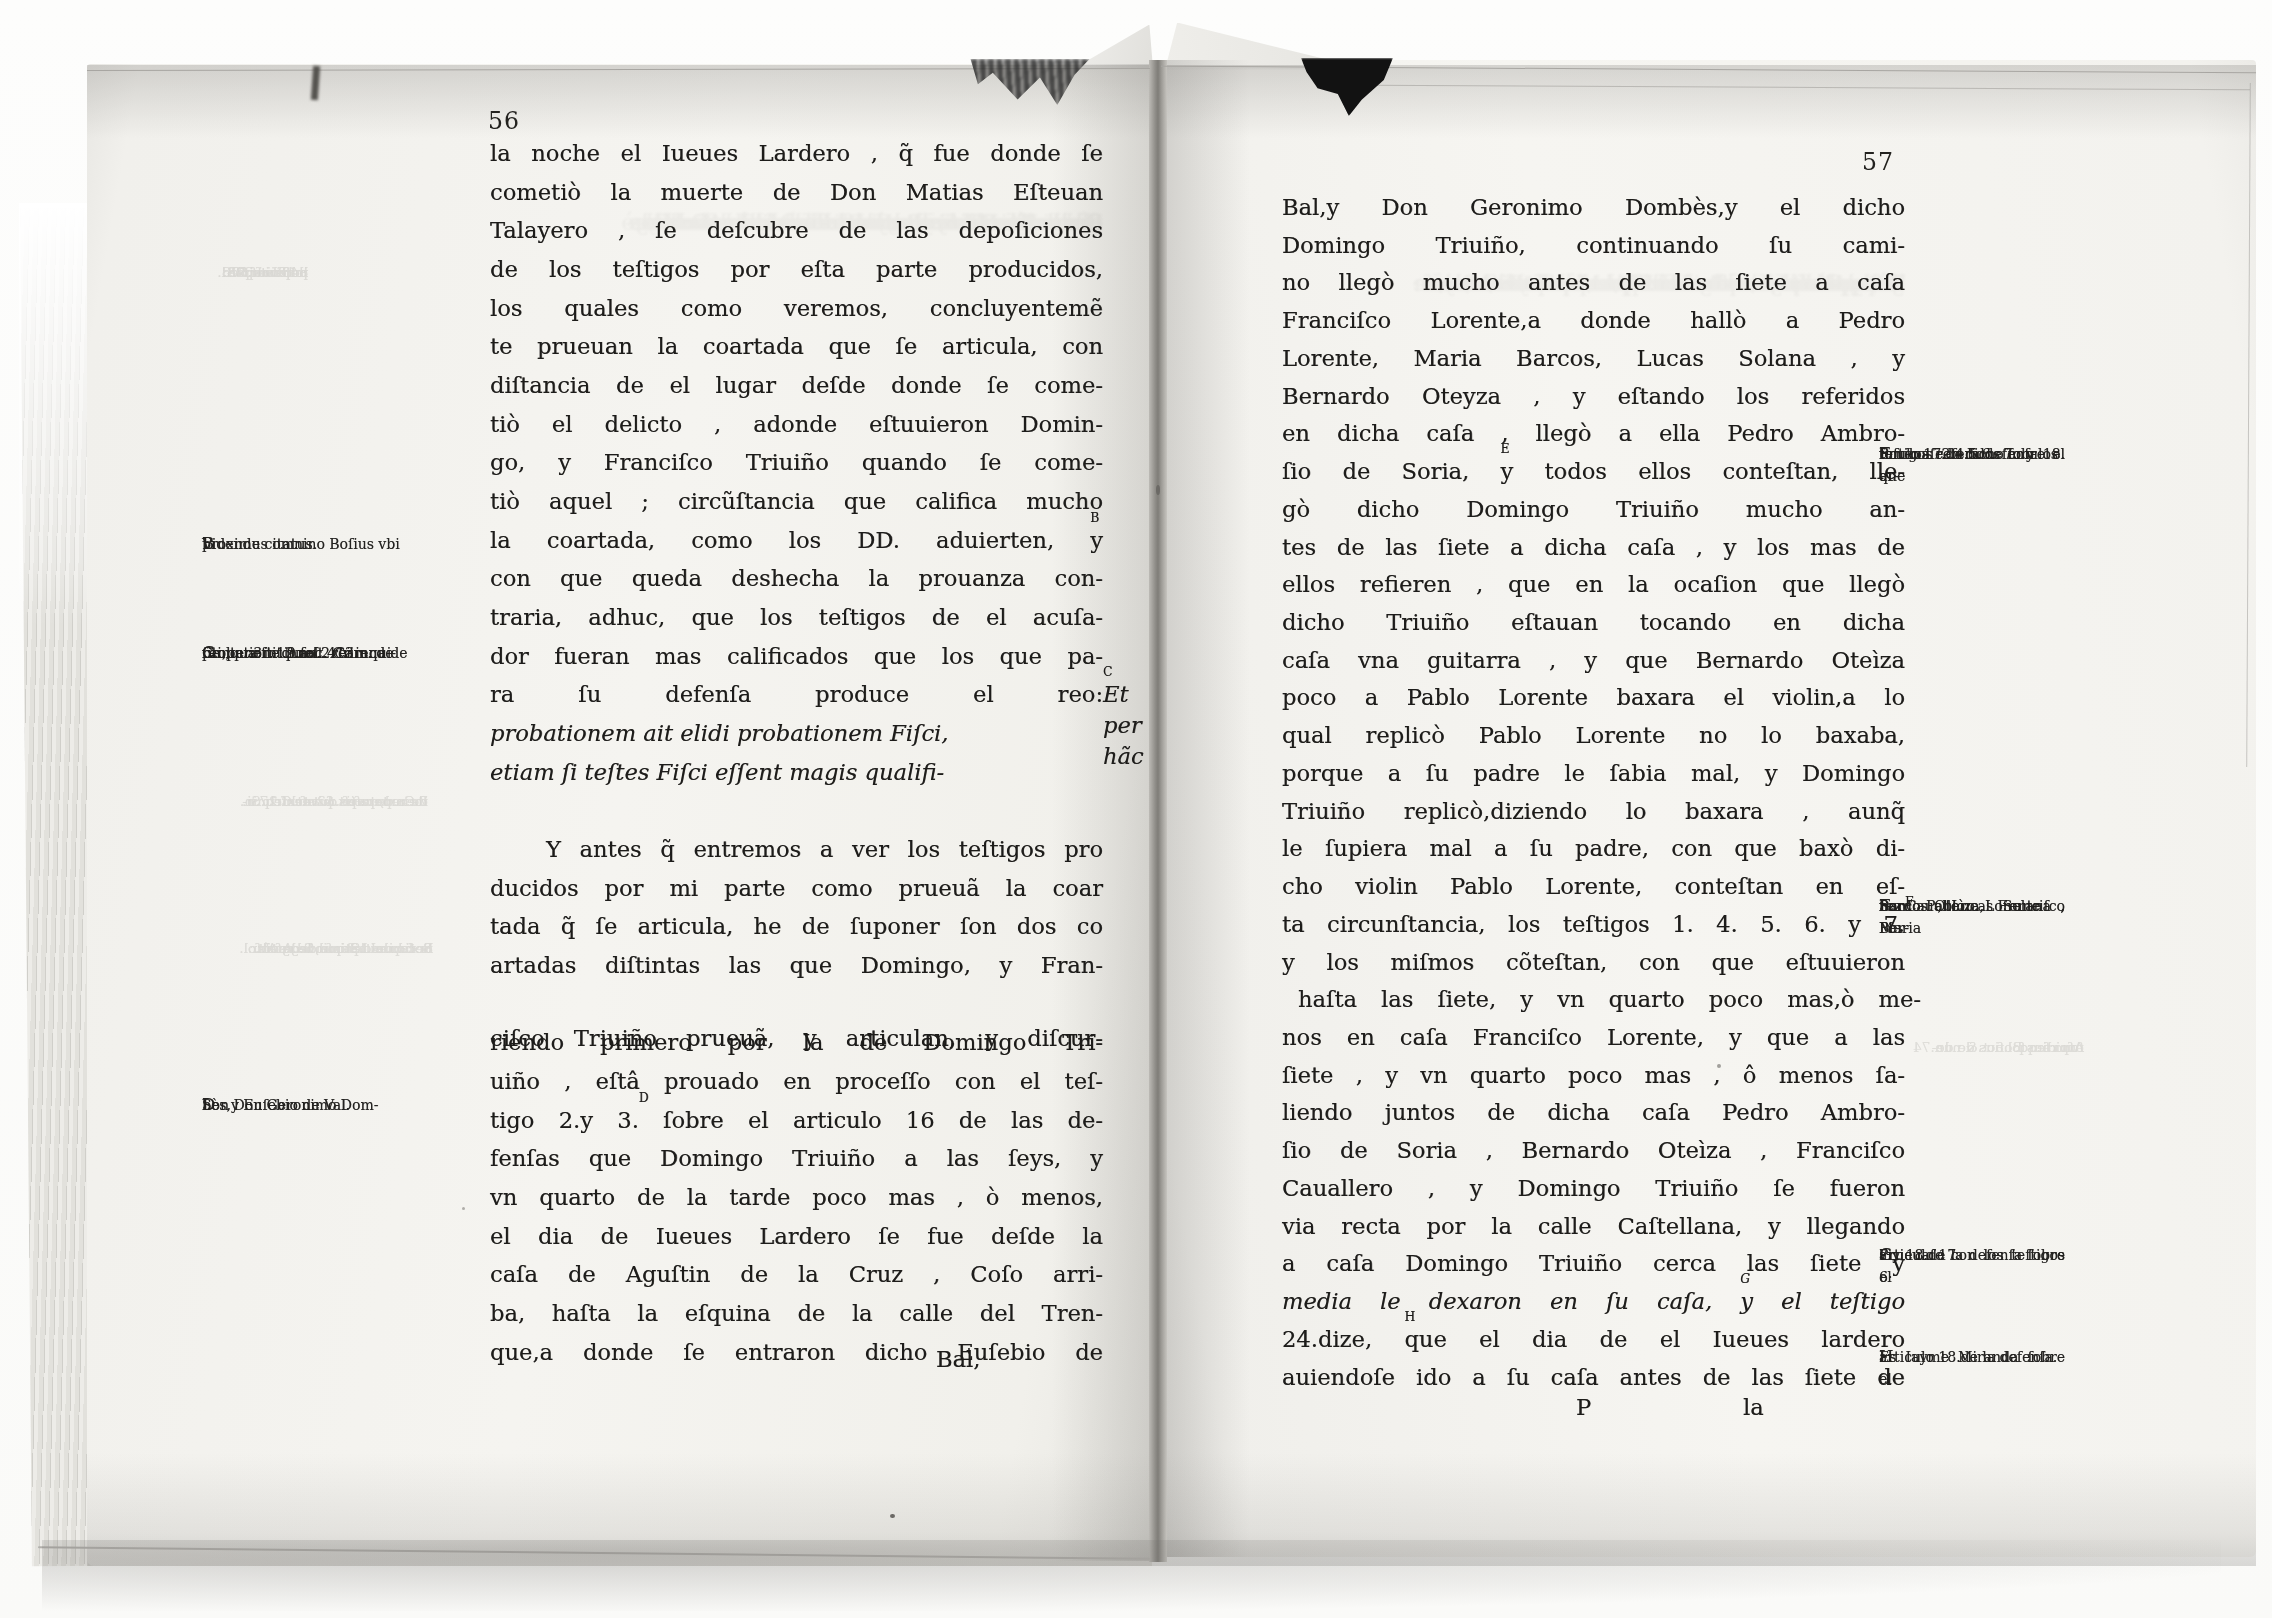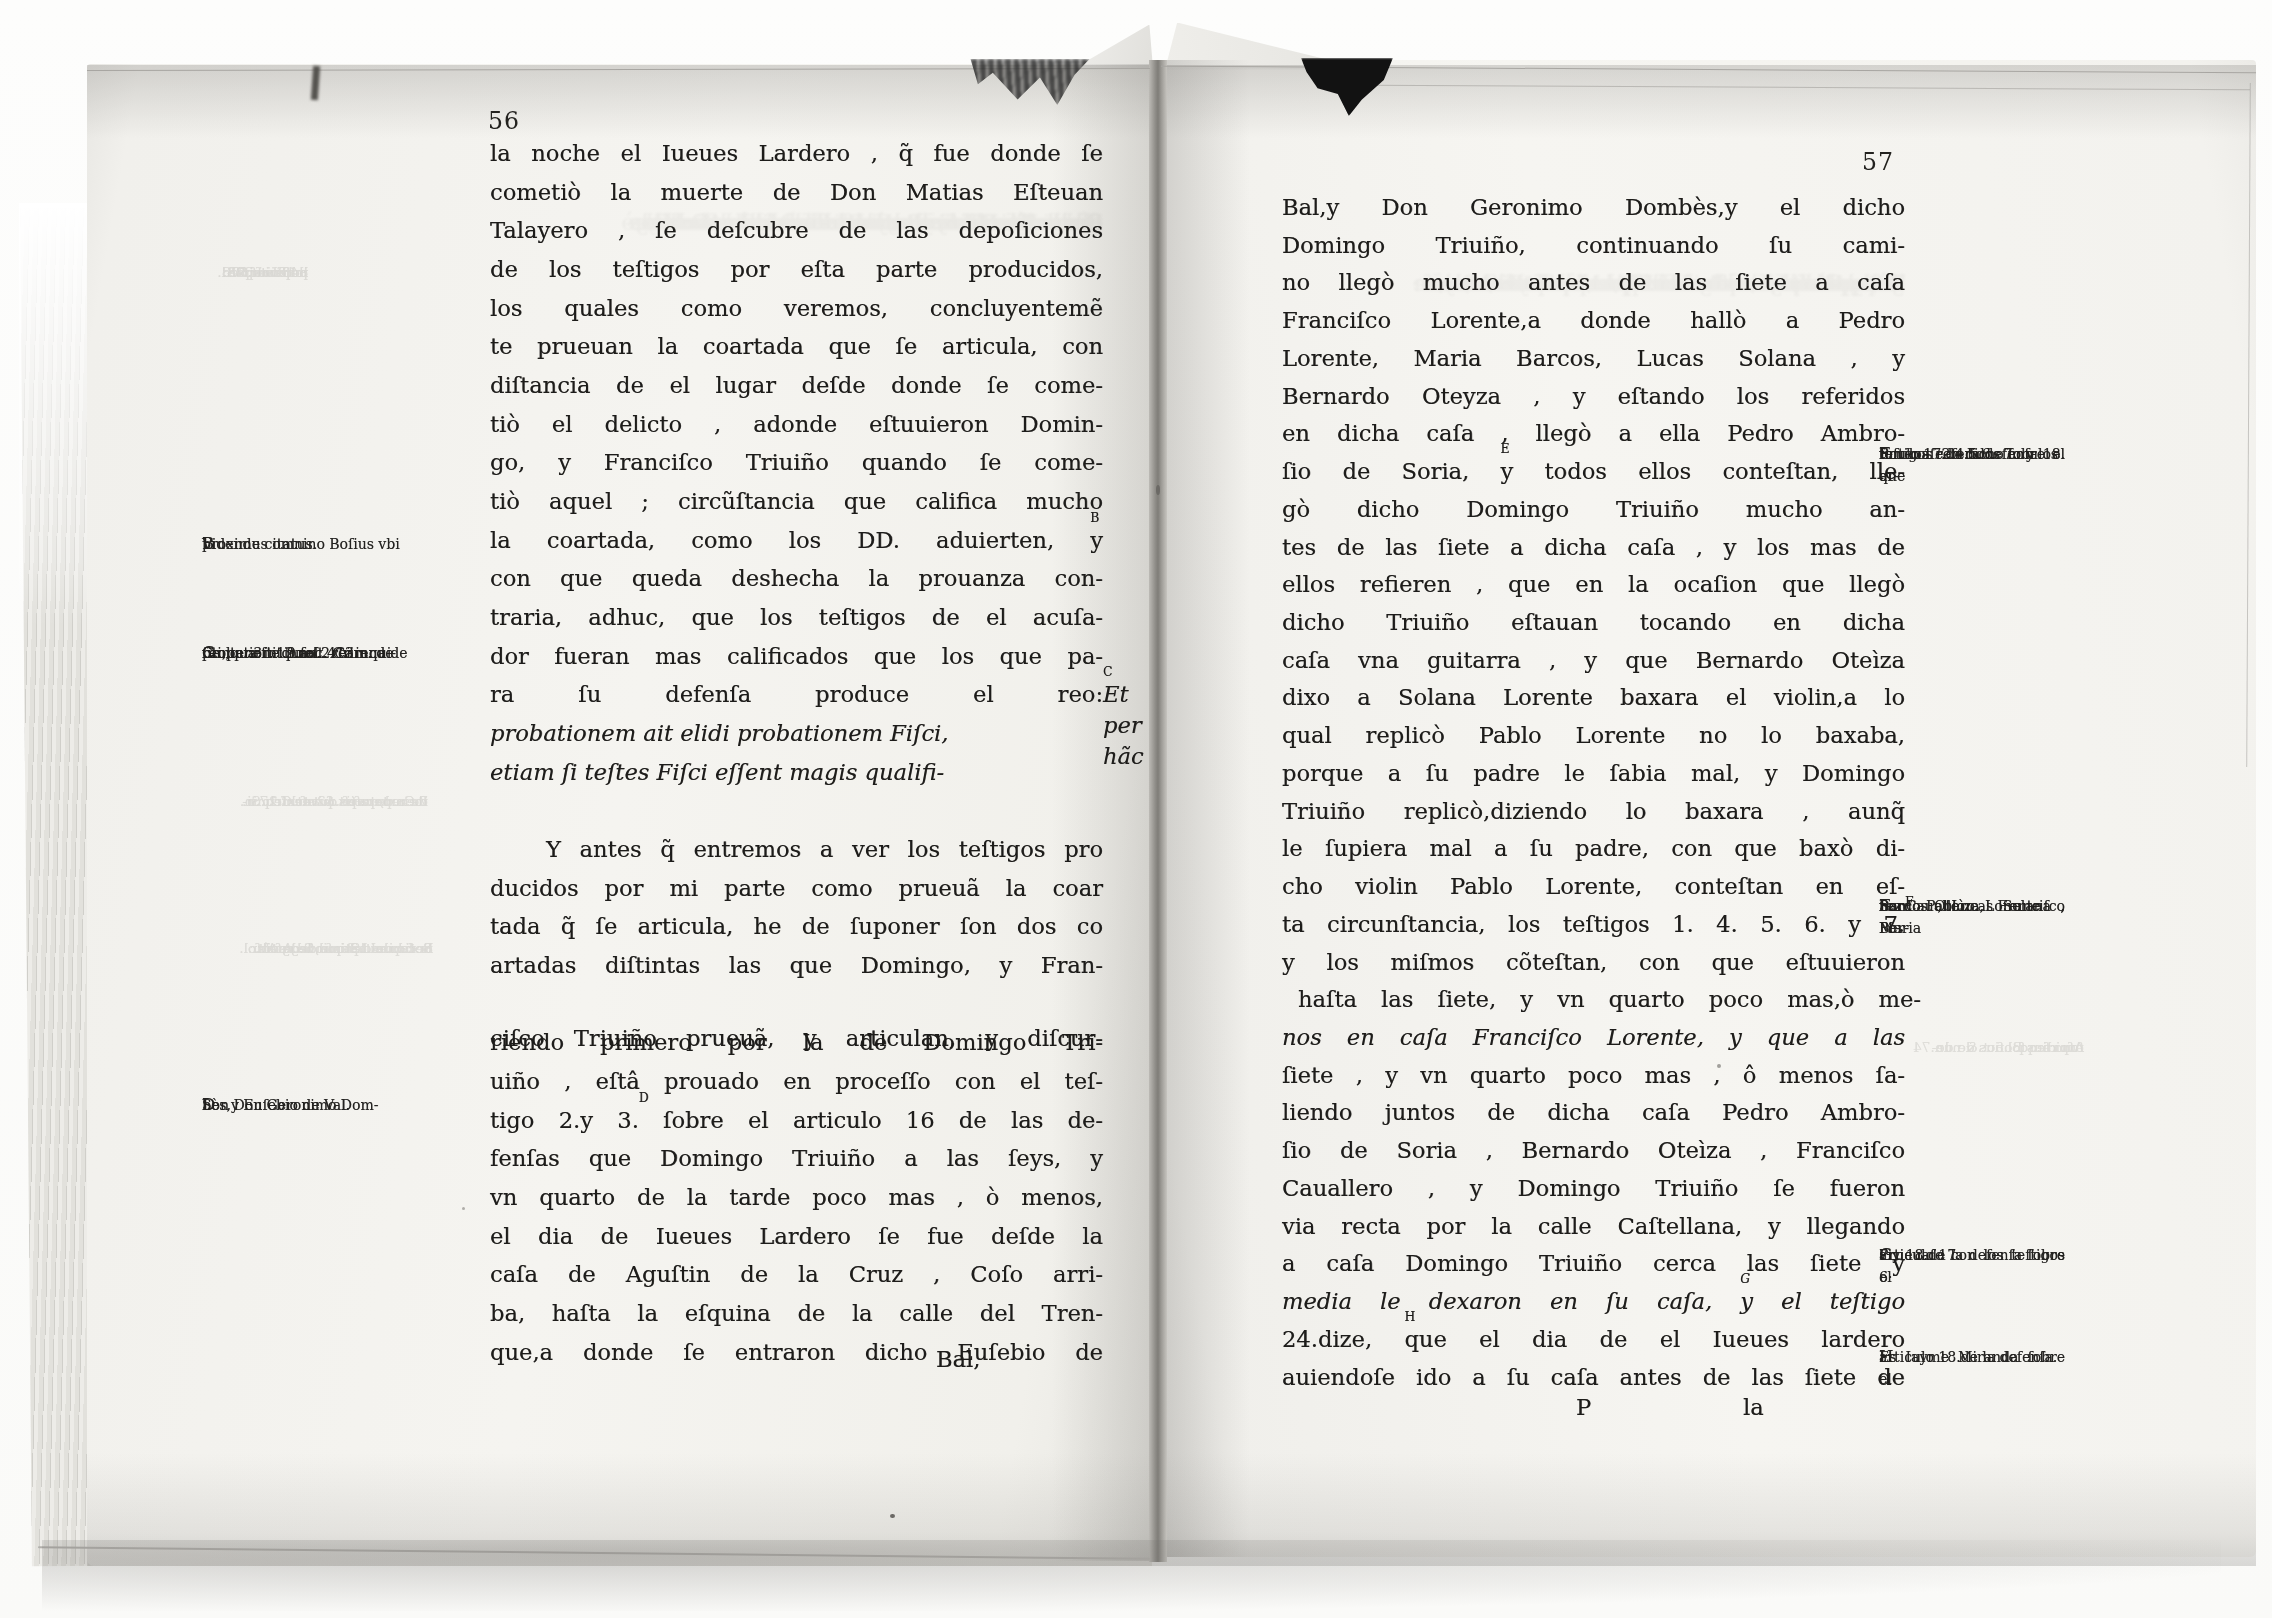--- a/index.html
+++ b/index.html
@@ -191,30 +191,30 @@
       <div class="tl" style="top: 113px;">Franciſco Lorente,a donde hallò a Pedro</div>
       <div class="tl" style="top: 151px;">Lorente, Maria Barcos, Lucas Solana , y</div>
       <div class="tl" style="top: 189px;">Bernardo Oteyza , y eſtando los referidos</div>
       <div class="tl" style="top: 226px;">en dicha caſa , llegò a ella Pedro Ambro-</div>
       <div class="tl" style="top: 264px;">ſio de Soria, <sup>E</sup> y todos ellos conteſtan, lle-</div>
       <div class="tl" style="top: 302px;">gò dicho Domingo Triuiño mucho an-</div>
       <div class="tl" style="top: 340px;">tes de las ſiete a dicha caſa , y los mas de</div>
       <div class="tl" style="top: 377px;">ellos refieren , que en la ocaſion que llegò</div>
       <div class="tl" style="top: 415px;">dicho Triuiño eſtauan tocando en dicha</div>
       <div class="tl" style="top: 453px;">caſa vna guitarra , y que Bernardo Oteìza</div>
-      <div class="tl" style="top: 490px;">dixo a Solana Lorente baxara el violin,a lo</div>
+      <div class="tl" style="top: 490px;">poco a Pablo Lorente baxara el violin,a lo</div>
       <div class="tl" style="top: 528px;">qual replicò Pablo Lorente no lo baxaba,</div>
       <div class="tl" style="top: 566px;">porque a ſu padre le ſabia mal, y Domingo</div>
       <div class="tl" style="top: 604px;">Triuiño replicò,diziendo lo baxara , aunq̃</div>
       <div class="tl" style="top: 641px;">le ſupiera mal a ſu padre, con que baxò di-</div>
       <div class="tl" style="top: 679px;">cho violin Pablo Lorente, conteſtan en eſ-</div>
       <div class="tl" style="top: 717px;">ta circunſtancia, los teſtigos 1. 4. 5. 6. y 7. <sup>F</sup></div>
       <div class="tl" style="top: 755px;">y los miſmos cõteſtan, con que eſtuuieron</div>
       <div class="tl" style="top: 792px; margin-left: 16px;">haſta las ſiete, y vn quarto poco mas,ò me-</div>
-      <div class="tl" style="top: 830px; font-style: italic;">nos en caſa Franciſco Lorente, y que a las</div>
+      <div class="tl" style="top: 830px;">nos en caſa Franciſco Lorente, y que a las</div>
       <div class="tl" style="top: 868px;">ſiete , y vn quarto poco mas , ô menos ſa-</div>
       <div class="tl" style="top: 905px;">liendo juntos de dicha caſa Pedro Ambro-</div>
       <div class="tl" style="top: 943px;">ſio de Soria , Bernardo Oteìza , Franciſco</div>
       <div class="tl" style="top: 981px;">Cauallero , y Domingo Triuiño ſe fueron</div>
       <div class="tl" style="top: 1019px;">via recta por la calle Caſtellana, y llegando</div>
       <div class="tl" style="top: 1056px;">a caſa Domingo Triuiño cerca las ſiete y</div>
       <div class="tl" style="top: 1094px; font-style: italic;">media le dexaron en ſu caſa, <sup>G</sup> y el teſtigo</div>
       <div class="tl" style="top: 1132px;">24.dize, <sup>H</sup> que el dia de el Iueues lardero</div>
       <div class="tl" style="top: 1170px;">auiendoſe ido a ſu caſa antes de las ſiete de</div>
     </div>

